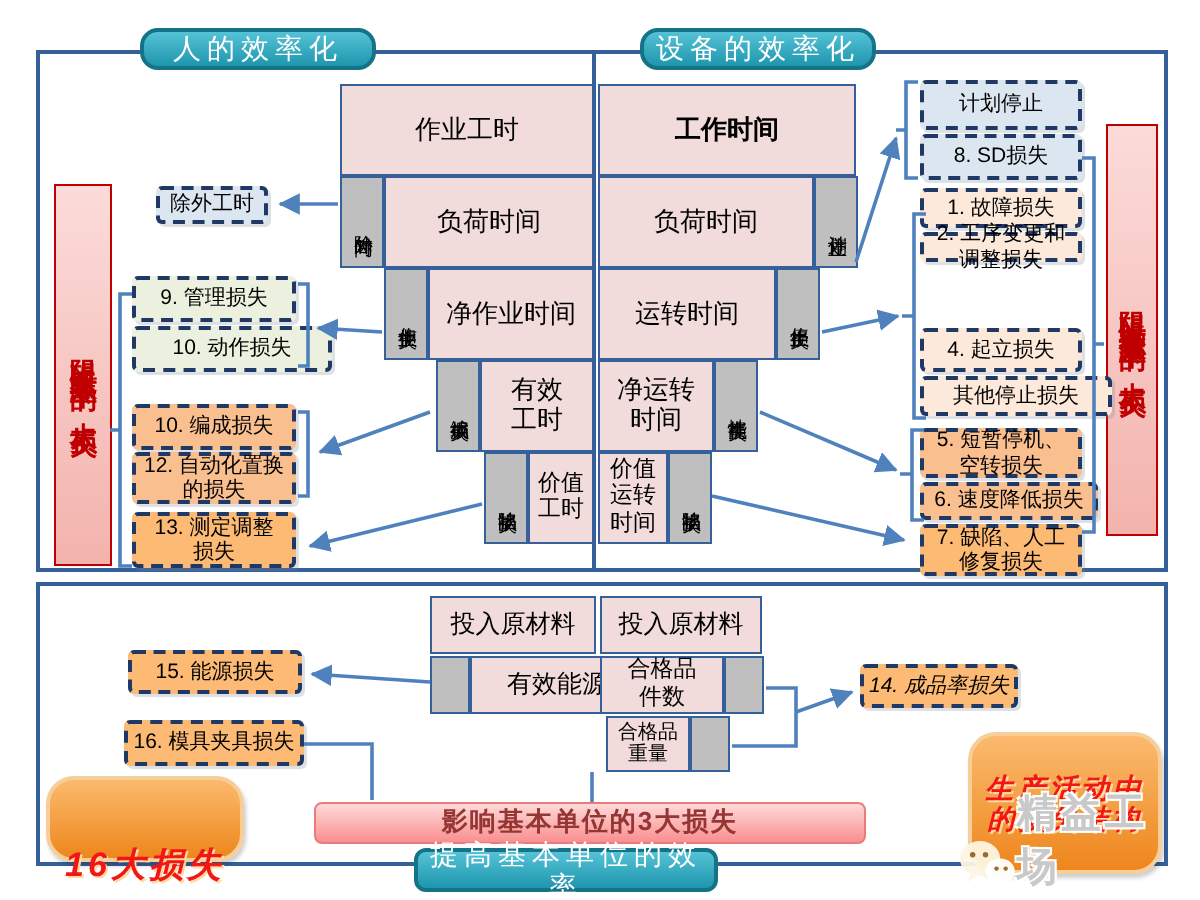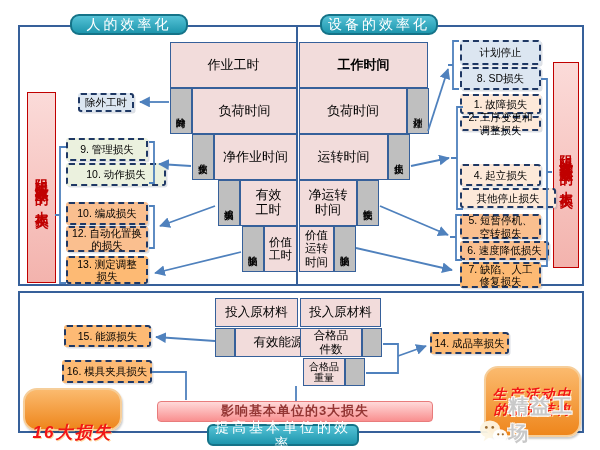--- a/index.html
+++ b/index.html
@@ -110,21 +110,21 @@
   <div class="box pink" style="left:235px;top:328px;width:87px;height:29px;font-size:12.5px;">有效能源</div>
   <div class="box pink pre" style="left:300px;top:328px;width:62px;height:29px;font-size:11.5px;">合格品
 件数</div>
   <div class="box strip" style="left:362px;top:328px;width:20px;height:29px;"></div>
   <div class="box pink pre" style="left:303px;top:358px;width:42px;height:28px;font-size:10px;">合格品
 重量</div>
   <div class="box strip" style="left:345px;top:358px;width:20px;height:28px;"></div>
 
   <div class="box dashed fill-gray" style="left:64px;top:325px;width:87px;height:22px;">15. 能源损失</div>
   <div class="box dashed fill-gray" style="left:62px;top:360px;width:90px;height:23px;">16. 模具夹具损失</div>
-  <div class="box dashed fill-gray" style="left:430px;top:332px;width:79px;height:22px;">14. 成品率损失</div>
+  <div class="box dashed fill-gray" style="left:430px;top:332px;width:79px;height:22px;font-style:italic;">14. 成品率损失</div>
 
   <div class="box orange-badge" style="left:23px;top:388px;width:99px;height:43px;">
     <span class="red-fancy" style="font-size:17px;margin-top:46px;">16大损失</span>
   </div>
   <div class="box pink-banner" style="left:157px;top:401px;width:276px;height:21px;">影响基本单位的3大损失</div>
   <div class="box teal-badge" style="left:207px;top:424px;width:152px;height:22px;border-radius:6px;">提高基本单位的效率</div>
 
   <div class="box orange-badge" style="left:484px;top:366px;width:97px;height:71px;flex-direction:column;">
     <span class="red-fancy" style="font-size:14px;">生产活动中</span>
     <span class="red-fancy" style="font-size:13.5px;">的损失结构</span>

